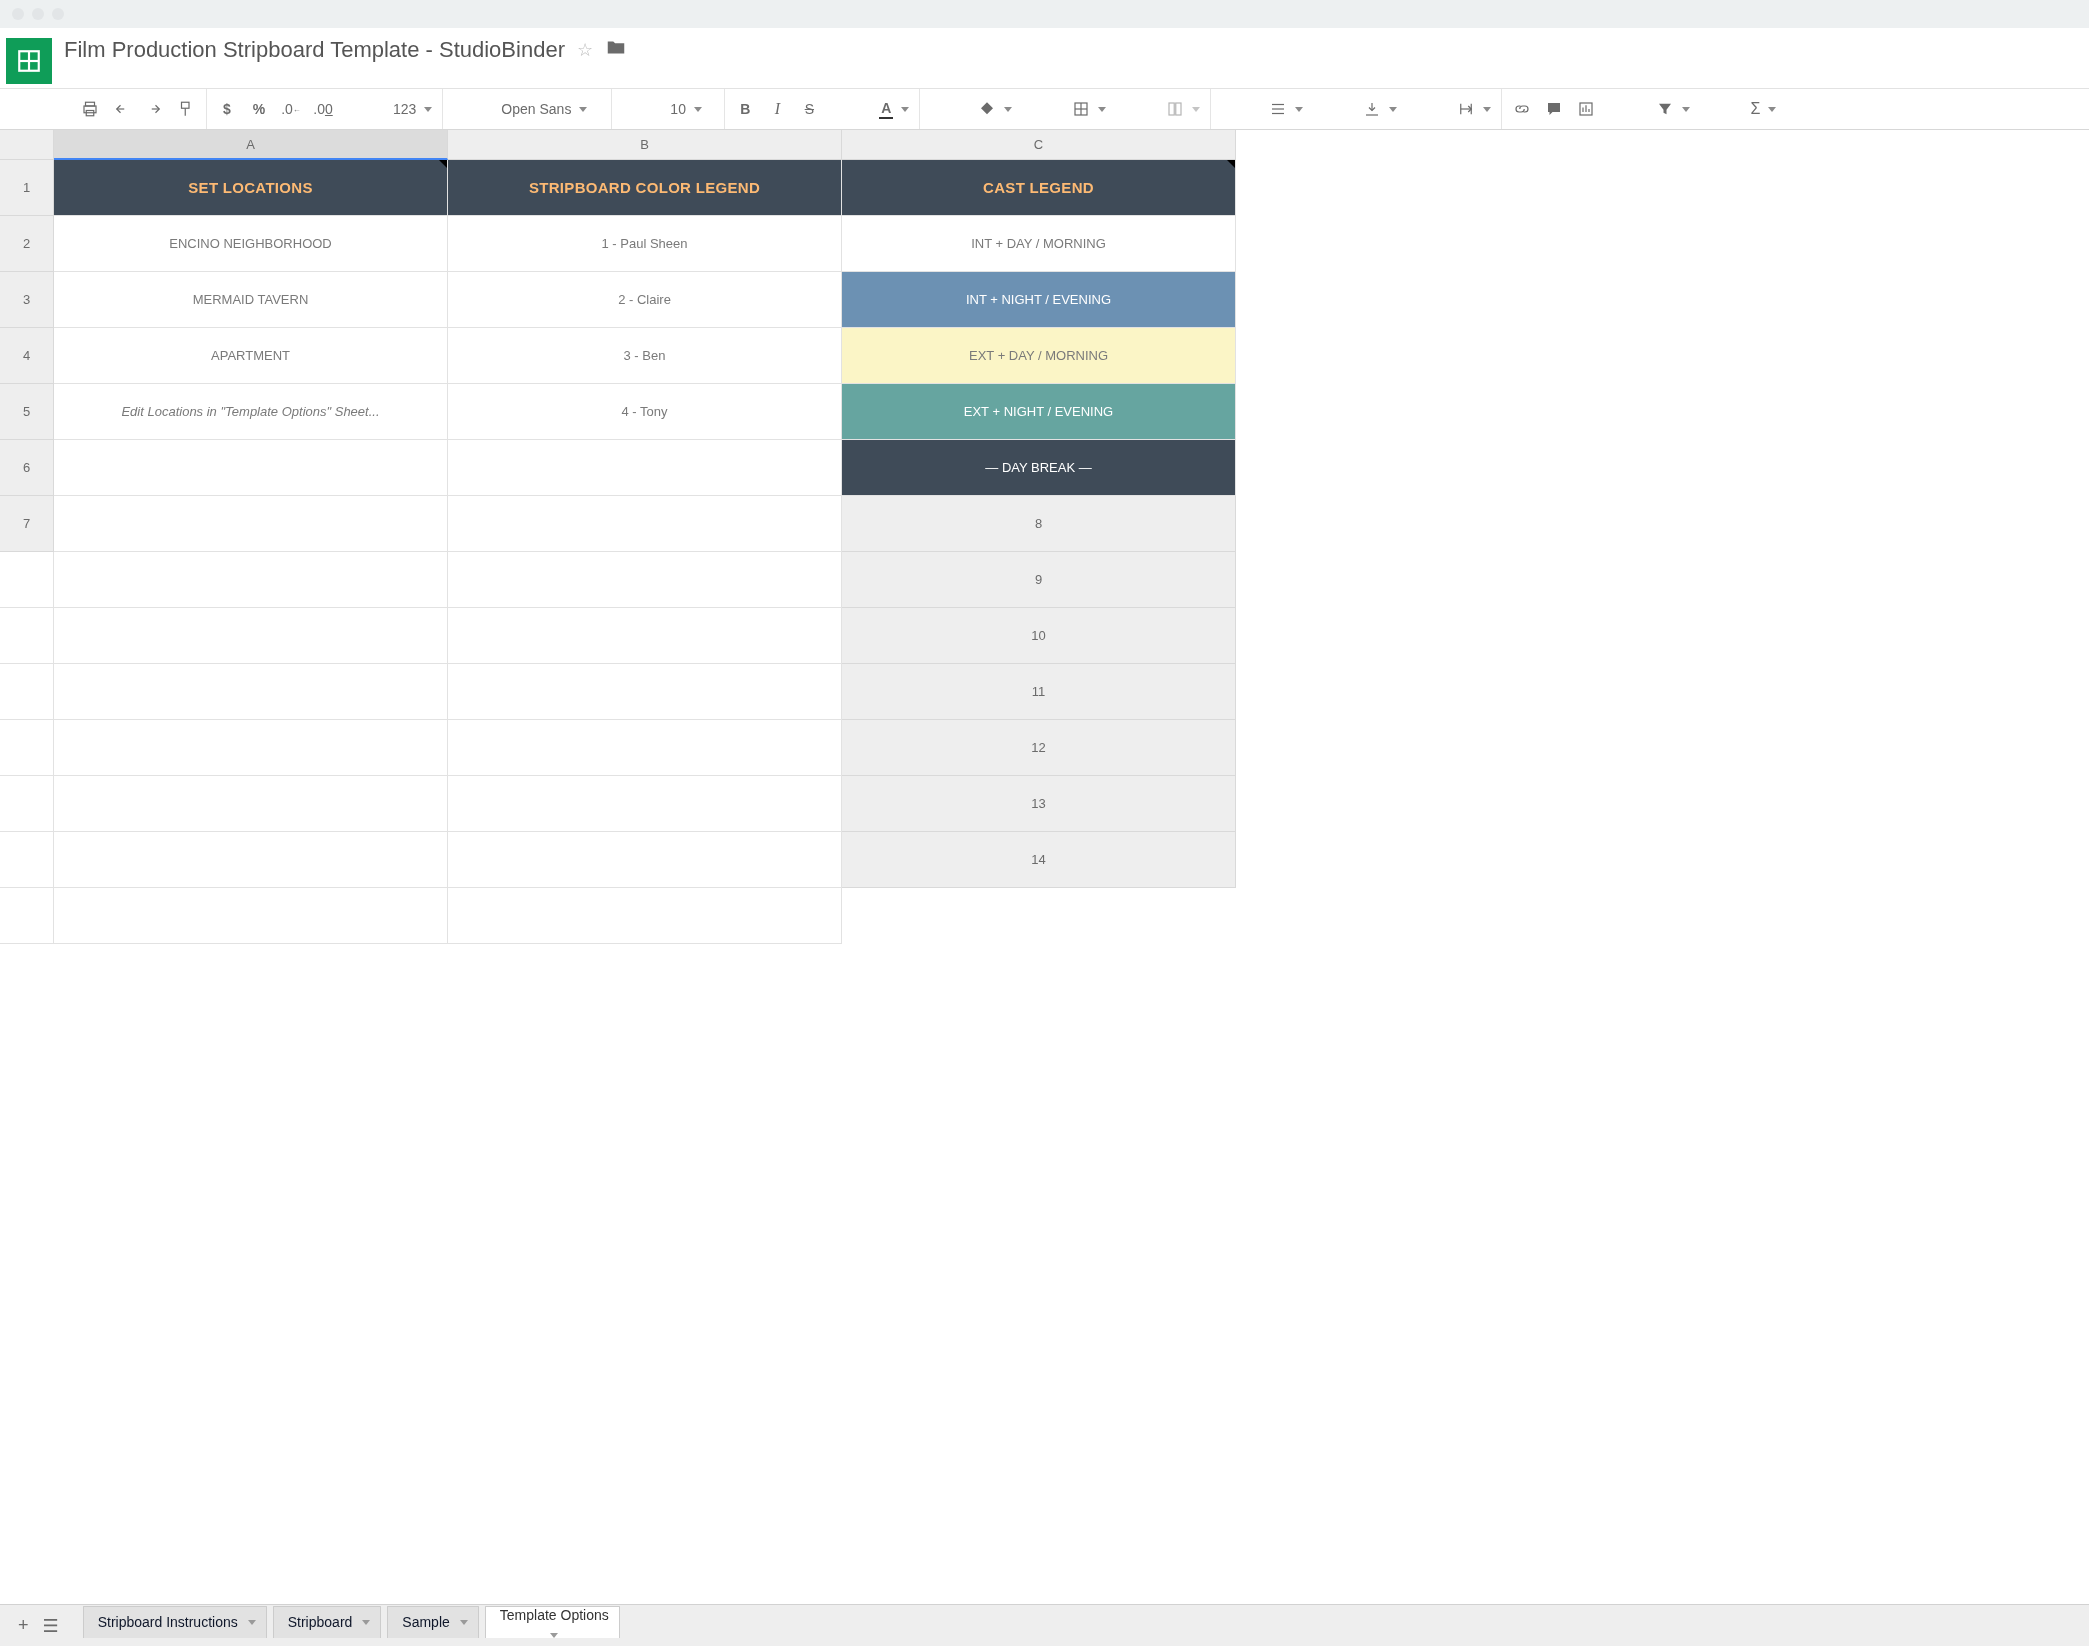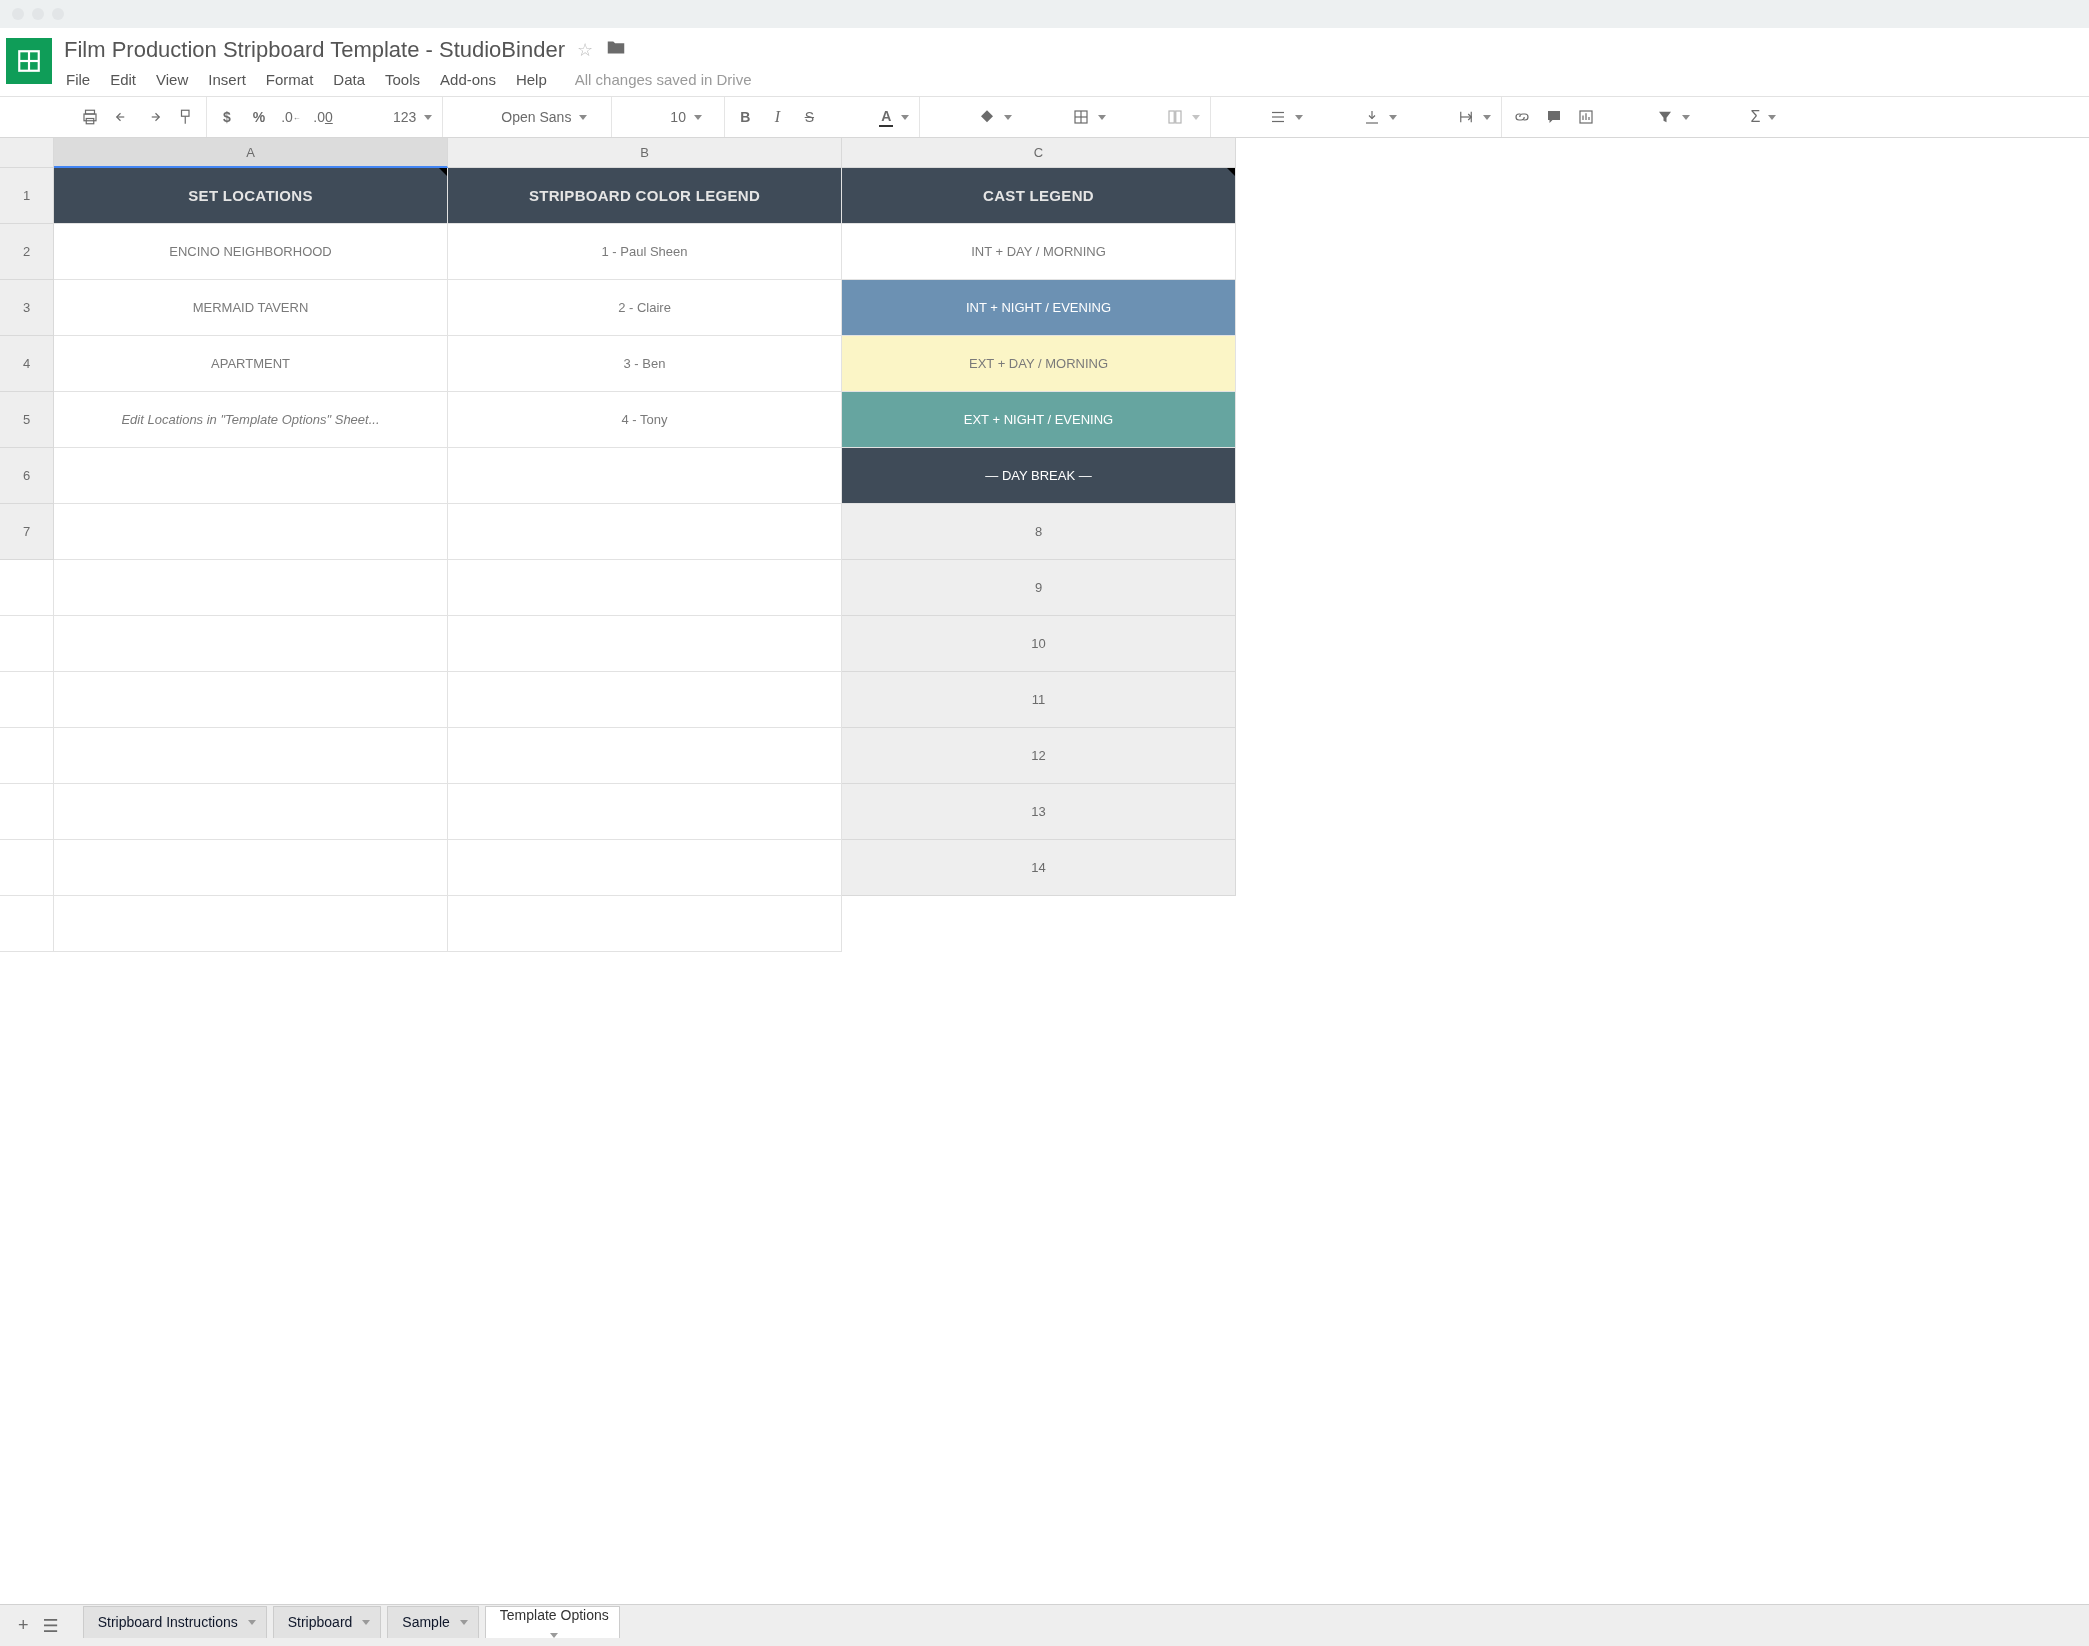--- a/index.html
+++ b/index.html
@@ -167,21 +167,21 @@
     display: flex;
     align-items: center;
     justify-content: center;
     padding: 0 8px;
     background: #fff;
     color: #7a7a7a;
     position: relative;
   }
   .hdr-cell {
     background: #3f4b58;
-    color: #e5e5e5;
+    color: #fdba74;
     font-weight: 700;
     font-size: 15px;
     letter-spacing: 0.3px;
   }
   .italic { font-style: italic; }
   .tri {
     position: absolute;
     top: 0; right: 0;
     width: 0; height: 0;
     border-top: 8px solid #000;
@@ -258,32 +258,20 @@
     <div class="doc-meta">
       <div class="doc-title-row">
         <span class="doc-title">Film Production Stripboard Template  -  StudioBinder</span>
         <span class="star">☆</span>
         <span class="folder">
           <svg class="icon" viewBox="0 0 24 24" style="width:22px;height:22px">
               <path class="fill" d="M3 6h6l2 2h10v11H3z"></path>
             </svg>
         </span>
       </div>
-      <div class="menubar">
-        <span>File</span>
-        <span>Edit</span>
-        <span>View</span>
-        <span>Insert</span>
-        <span>Format</span>
-        <span>Data</span>
-        <span>Tools</span>
-        <span>Add-ons</span>
-        <span>Help</span>
-        <span class="save-status">All changes saved in Drive</span>
-      </div>
     </div>
   </div>
 
   <div class="toolbar">
     <div class="tb-group">
       <span class="tb-btn">
         <svg class="icon" viewBox="0 0 24 24">
             <rect x="6" y="3" width="12" height="5"></rect>
             <rect x="4" y="8" width="16" height="9"></rect>
             <rect x="7" y="14" width="10" height="7"></rect>

